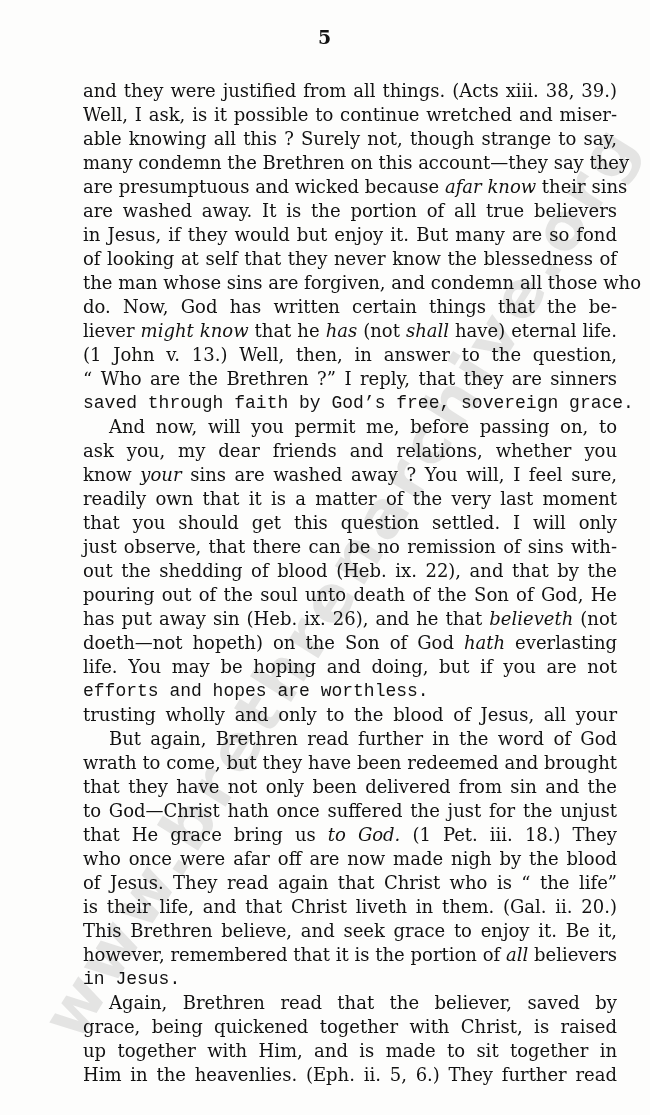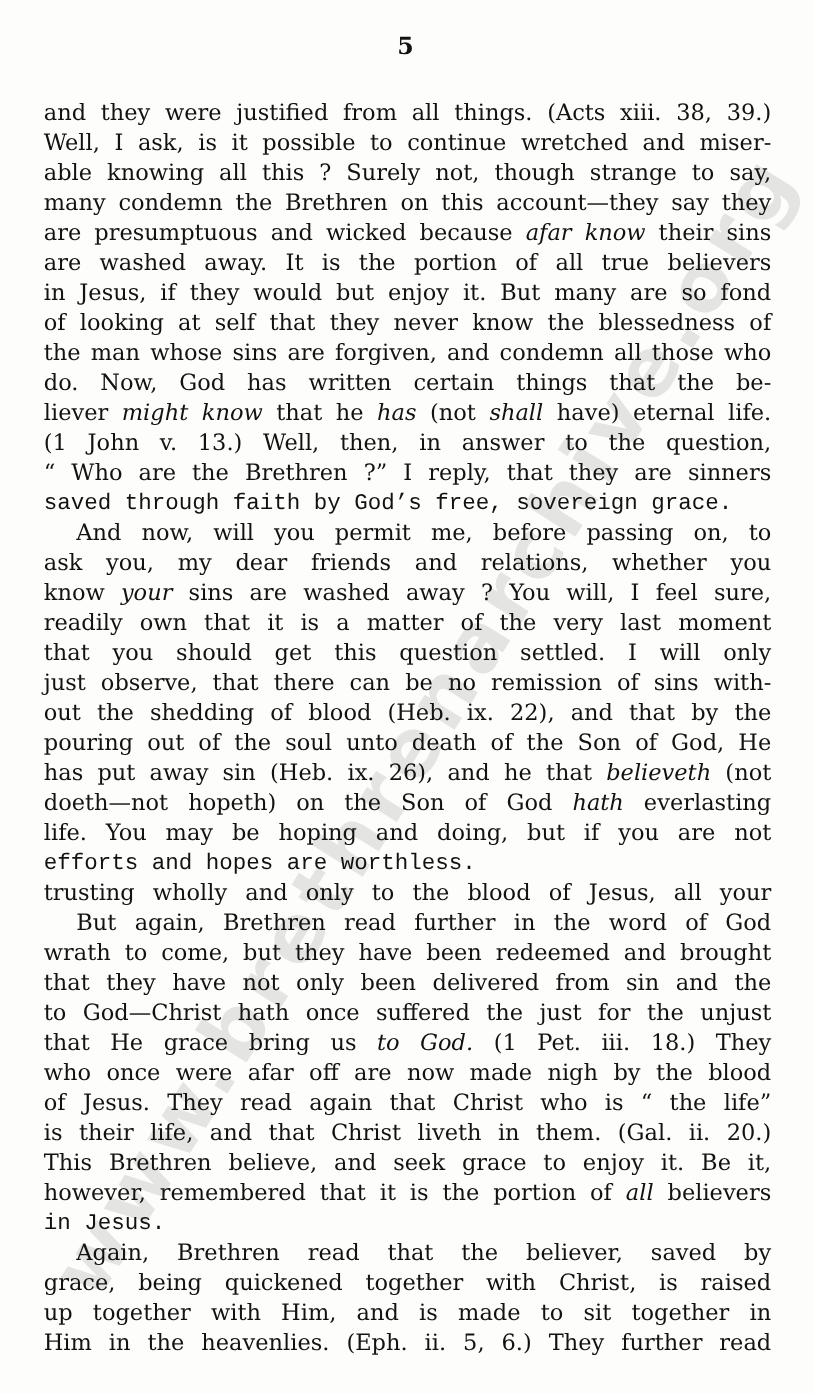--- a/index.html
+++ b/index.html
@@ -45,20 +45,21 @@
   }
   .para { margin: 0; }
   .line {
     font-size: 18px;
     line-height: 24px;
     height: 24px;
     white-space: nowrap;      
     text-align: justify;
     text-align-last: justify;
     overflow: visible;
+    margin-left: 48px;
   }
   .line.last { text-align-last: left; font-family: Liberation Mono, monospace; }
   .line.indent { text-indent: 26px; }
   .it { font-style: italic; }
 </style>
 </head>
 <body>
 
 <div class="scan-page">
   <div class="watermark">www.brethrenarchive.org</div>

